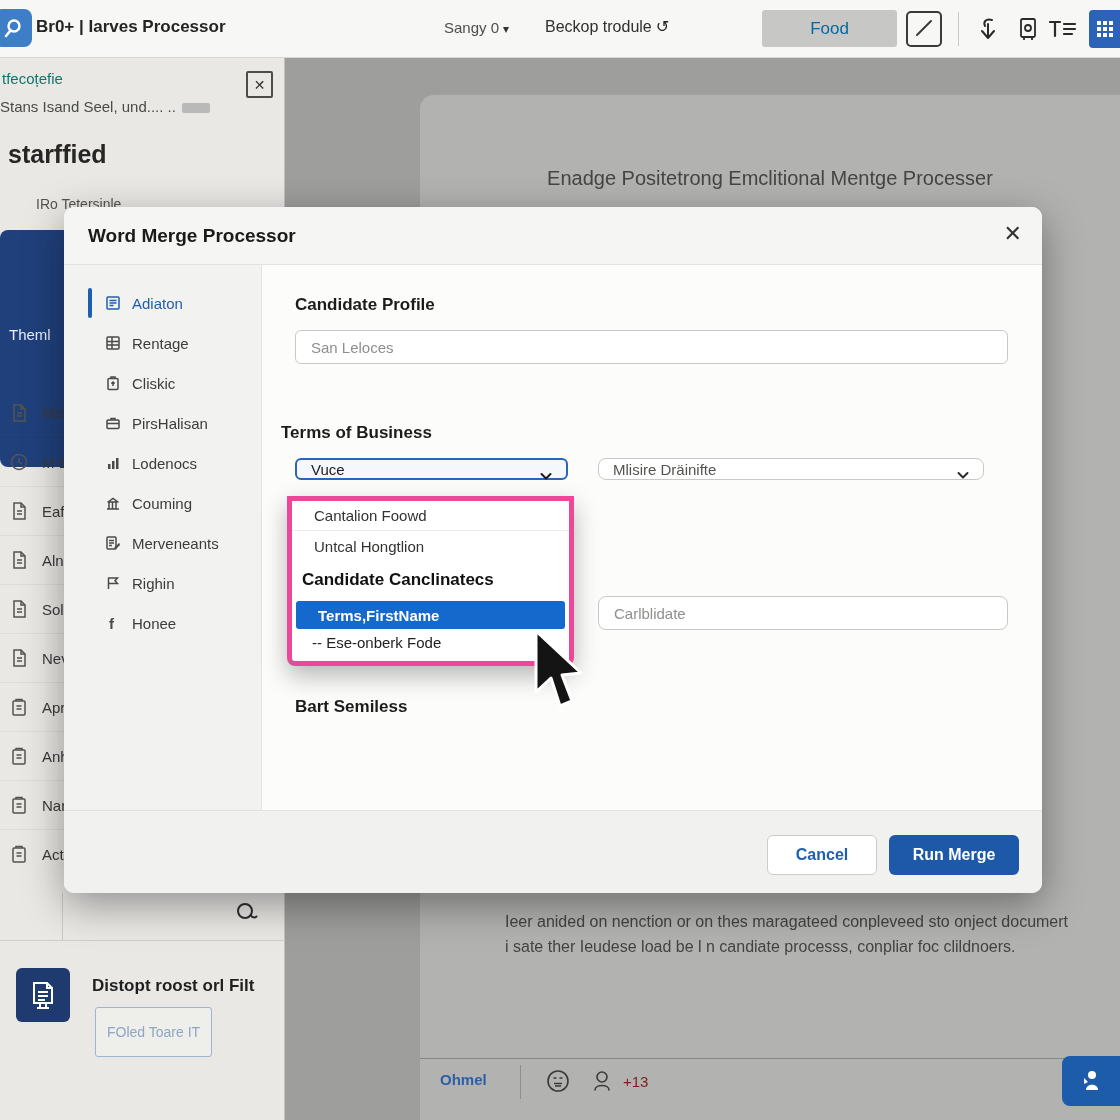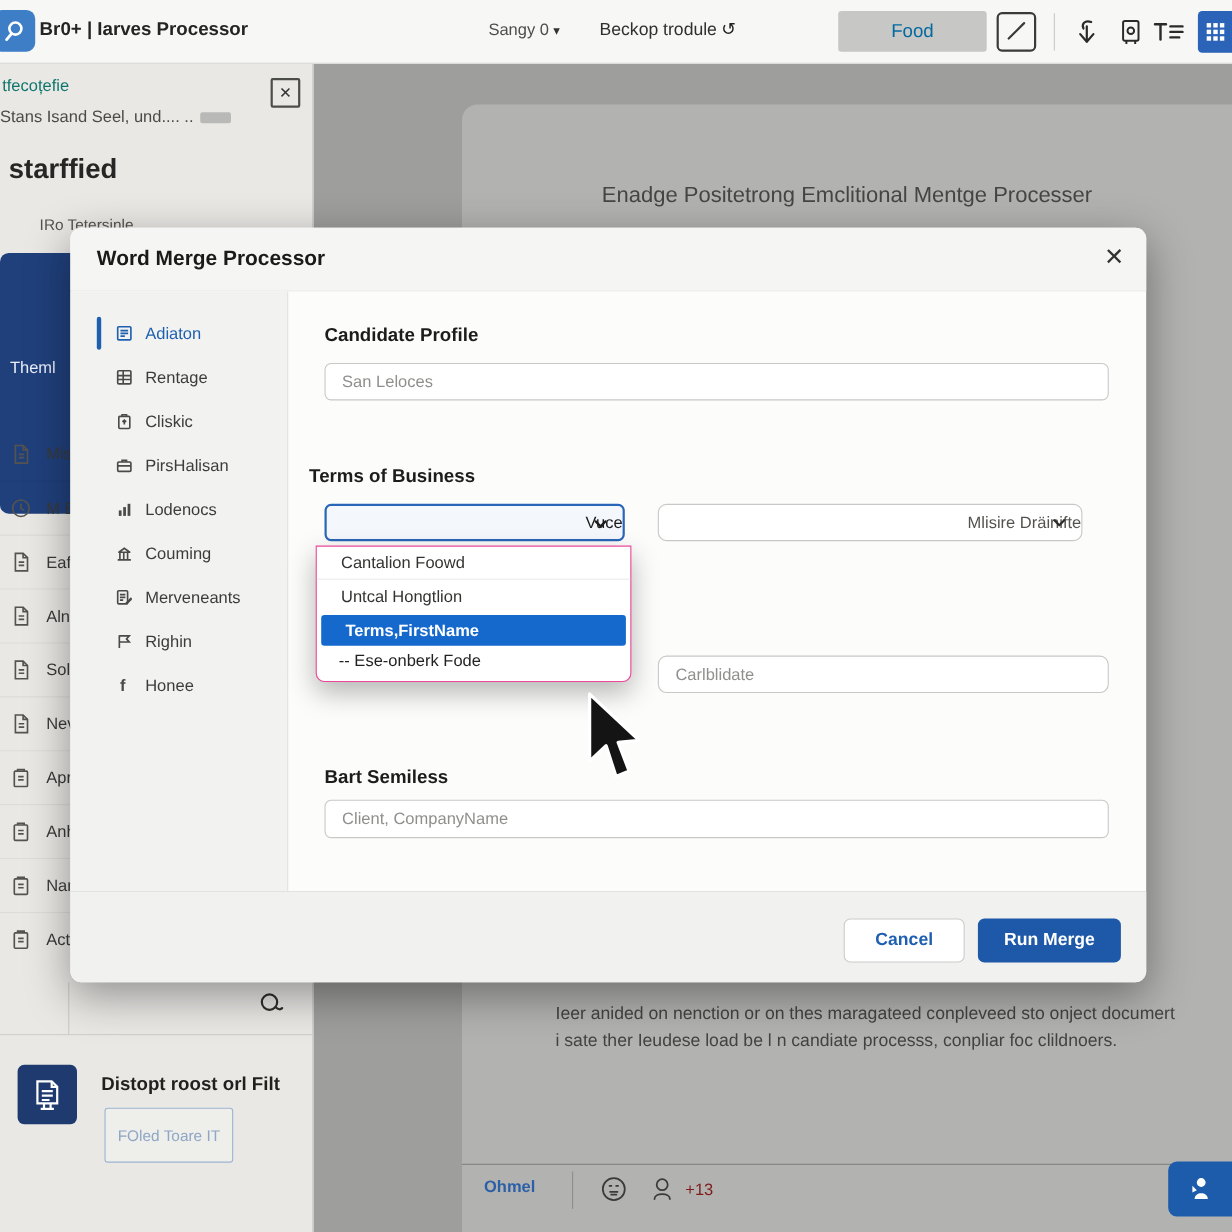--- a/index.html
+++ b/index.html
@@ -65,26 +65,26 @@
   .nav-item.active .active-bar { display:block; }
   .nav-item.selected { background:#d9e6f6; color:#1f5fb0; }
   .nav-item svg { flex:0 0 auto; }
   .dlg-footer { position:absolute; left:0; bottom:0; width:100%; height:83px; background:#f1f1ef; border-top:1px solid #e2e2e0; border-radius:0 0 10px 10px; }
   .btn-cancel { position:absolute; left:703px; top:628px; width:110px; height:40px; background:#ffffff; border:1px solid #cccccb; border-radius:6px; color:#1f5fb0; font-weight:bold; font-size:16px; font-family:inherit; }
   .btn-run { position:absolute; left:825px; top:628px; width:130px; height:40px; background:#1d59a8; border:none; border-radius:6px; color:#fff; font-weight:bold; font-size:16px; font-family:inherit; }
 
   .sec-label { position:absolute; font-size:17px; font-weight:bold; color:#1c1c1c; }
   .txt-input { position:absolute; height:34px; border:1px solid #c8c8c6; border-radius:6px; background:#fff; font-size:15px; color:#6b6b69; padding-left:15px; font-family:inherit; }
   .txt-input::placeholder { color:#8f8f8d; opacity:1; }
-  .select { position:absolute; height:34px; border-radius:8px; background:#fff; display:flex; align-items:center; padding-left:14px; font-size:15px;justify-content:flex-end; }
+  .select { position:absolute; height:22px; border-radius:8px; background:#fff; display:flex; align-items:center; padding-left:14px; font-size:15px; }
   .select .chev { position:absolute; right:12px; top:8px; }
   .sel-focus { border:2px solid #2a66b8; border-radius:6px; background:#f4f7fb; color:#1b1b1b; }
   .sel-plain { border:1px solid #c8c8c6; color:#55534f; }
 
-  .dropdown { position:absolute; left:223px; top:289px; width:287px; background:#ffffff; border:1px solid #ec4899; border-radius:0 0 8px 8px; box-shadow:0 10px 24px rgba(0,0,0,0.28); padding-bottom:6px; }
+  .dropdown { position:absolute; left:223px; top:289px; width:287px; background:#ffffff; border:5px solid #ec4899; border-radius:0 0 8px 8px; box-shadow:0 10px 24px rgba(0,0,0,0.28); padding-bottom:6px; }
   .dd-opt { height:30px; display:flex; align-items:center; padding-left:22px; font-size:15px; color:#333331; }
   .dd-opt.bordered { border-bottom:1px solid #ececea; }
   .dd-header { height:38px; display:flex; align-items:center; padding-left:10px; font-size:17px; font-weight:bold; color:#111; }
   .dd-selected { margin:2px 4px 0 4px; height:28px; display:flex; align-items:center; padding-left:22px; background:#1569cd; border-radius:3px; color:#fff; font-size:15px; font-weight:bold; }
   .dd-last { height:26px; display:flex; align-items:center; padding-left:20px; font-size:15px; color:#222; }
 
   .cursor { position:absolute; left:528px; top:628px; z-index:60; pointer-events:none; }
 </style>
 </head>
 <body>
@@ -378,28 +378,28 @@
   <div class="select sel-plain" style="left:534px; top:251px; width:386px;">
     <span>Mlisire Dräinifte</span>
     <span class="chev"><svg width="16" height="16" viewBox="0 0 16 16" fill="none" stroke="#2a2a28" stroke-width="2" stroke-linecap="round" stroke-linejoin="round">
           <path d="M3.5 6 L8 10.5 L12.5 6"></path>
         </svg></span>
   </div>
 
   <div class="dropdown">
     <div class="dd-opt bordered">Cantalion Foowd</div>
     <div class="dd-opt">Untcal Hongtlion</div>
+    <div class="dd-header">Candidate Canclinatecs</div>
     <div class="dd-selected">Terms,FirstName</div>
     <div class="dd-last">-- Ese-onberk Fode</div>
   </div>
 
   <input class="txt-input" style="left: 534px; top: 389px; width: 410px; border-radius: 8px;" placeholder="Carlblidate">
 
   <div class="sec-label" style="left:231px; top:490px;">Bart Semiless</div>
-  <input class="txt-input" style="left: 231px; top: 520px; width: 713px; height: 35px;" placeholder="Client, CompanyName">
 
   <div class="dlg-footer"></div>
   <button class="btn-cancel">Cancel</button>
   <button class="btn-run">Run Merge</button>
 </div>
 
 <div class="cursor">
   <svg width="56" height="88" viewBox="0 0 56 88">
       <path d="M8 3 L8 64 L23 50 L32 78 L44 73 L34 47 L53 45 Z" fill="#141414" stroke="#ffffff" stroke-width="3" stroke-linejoin="round"></path>
     </svg>

